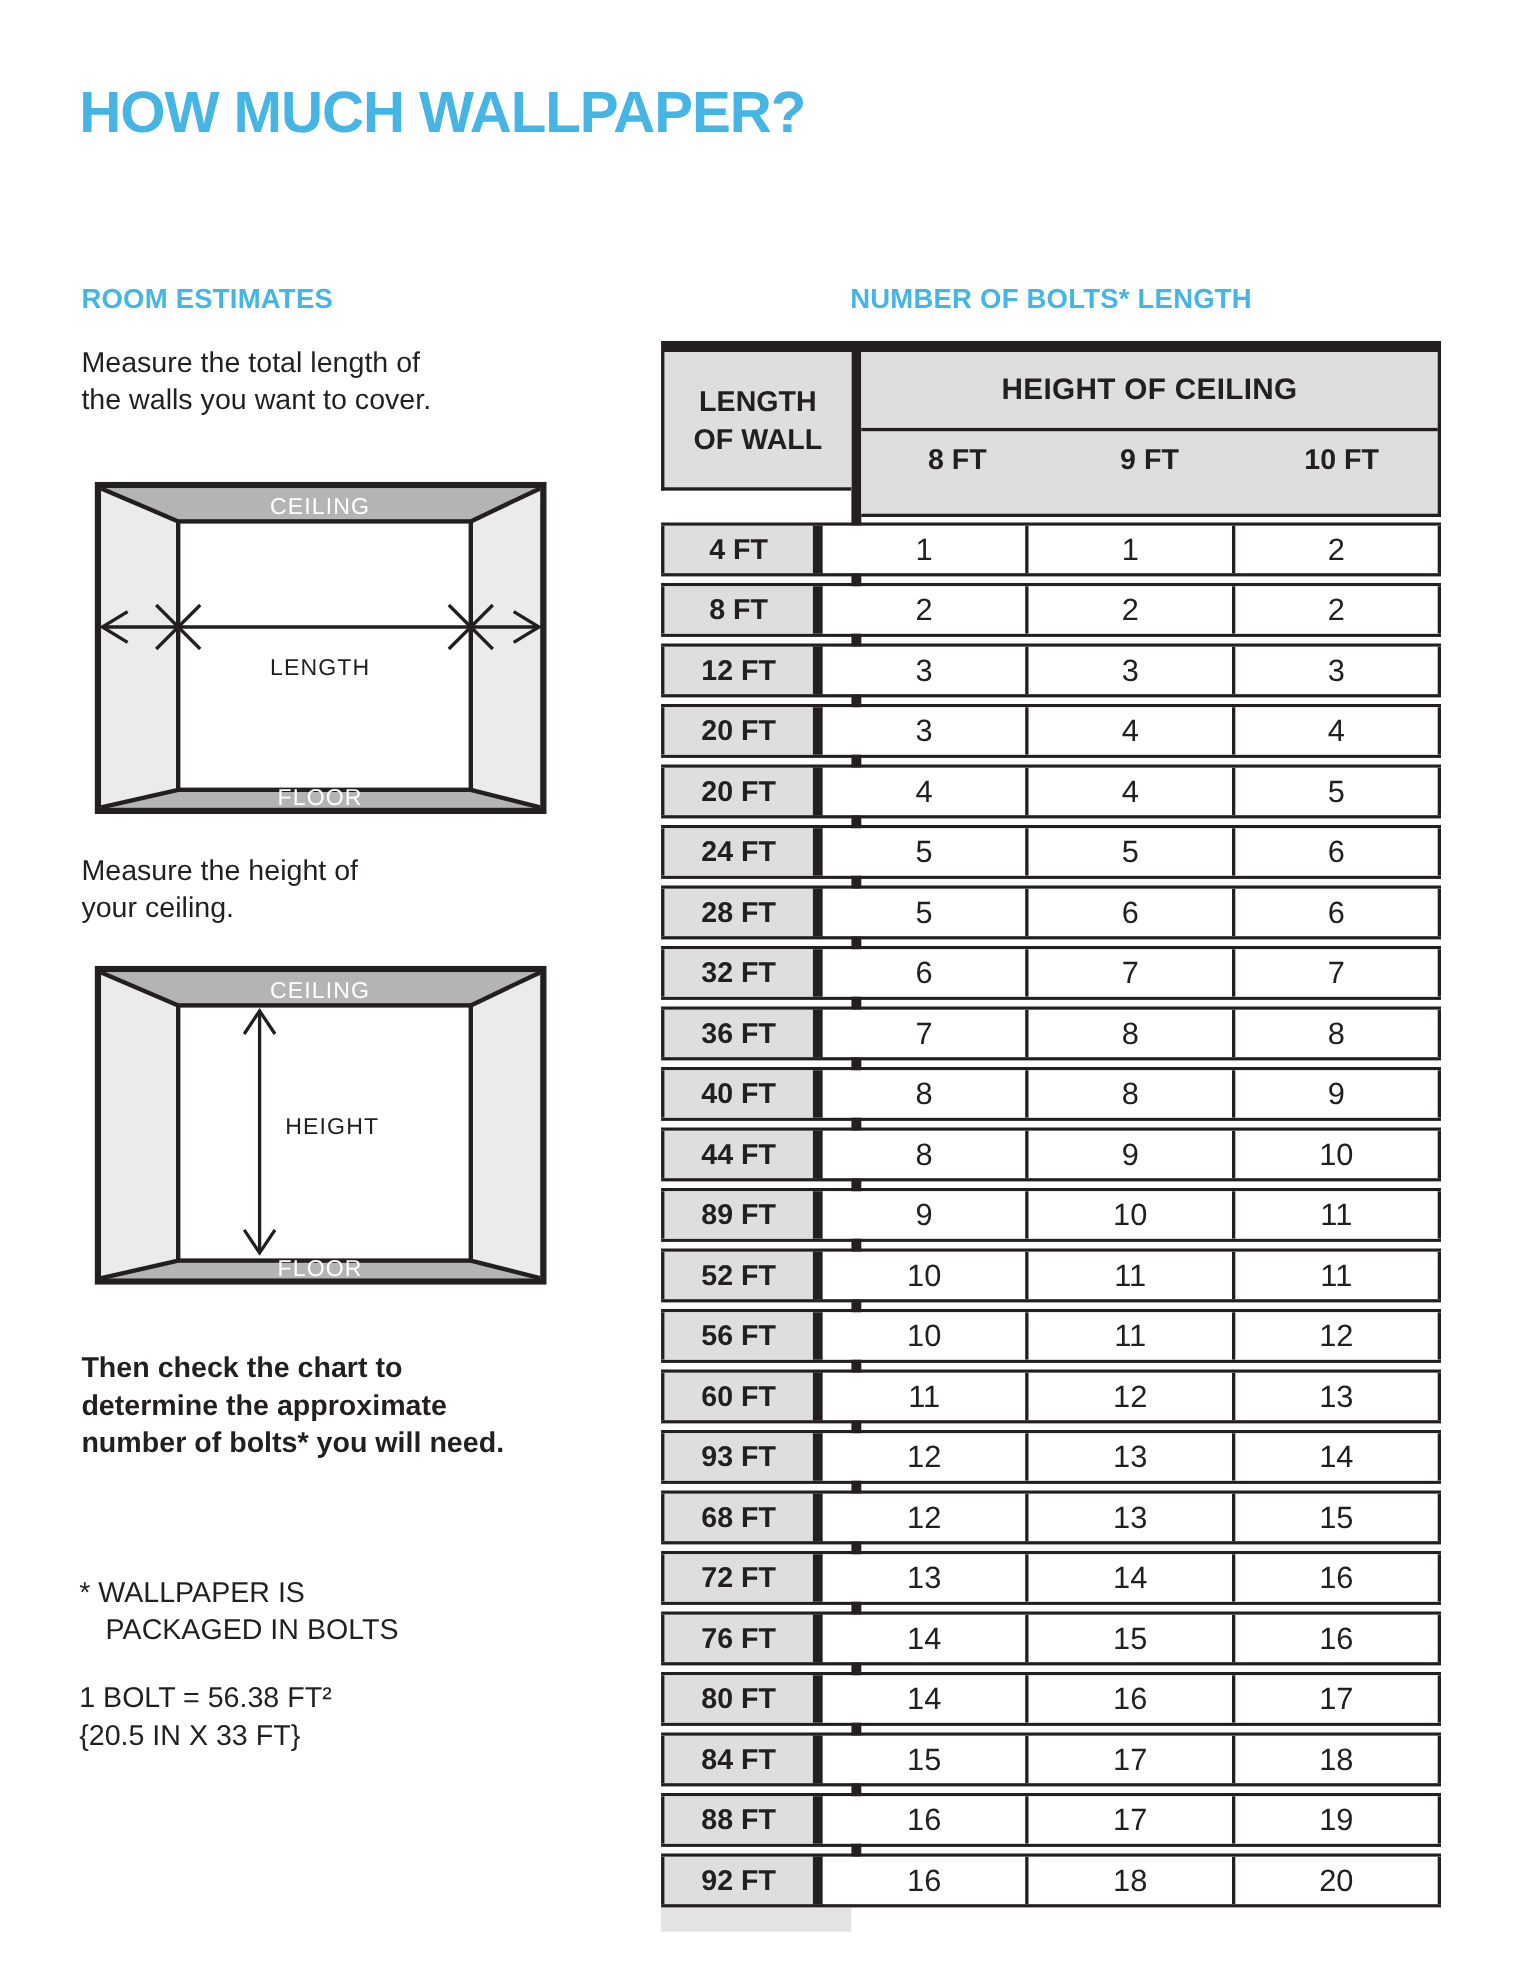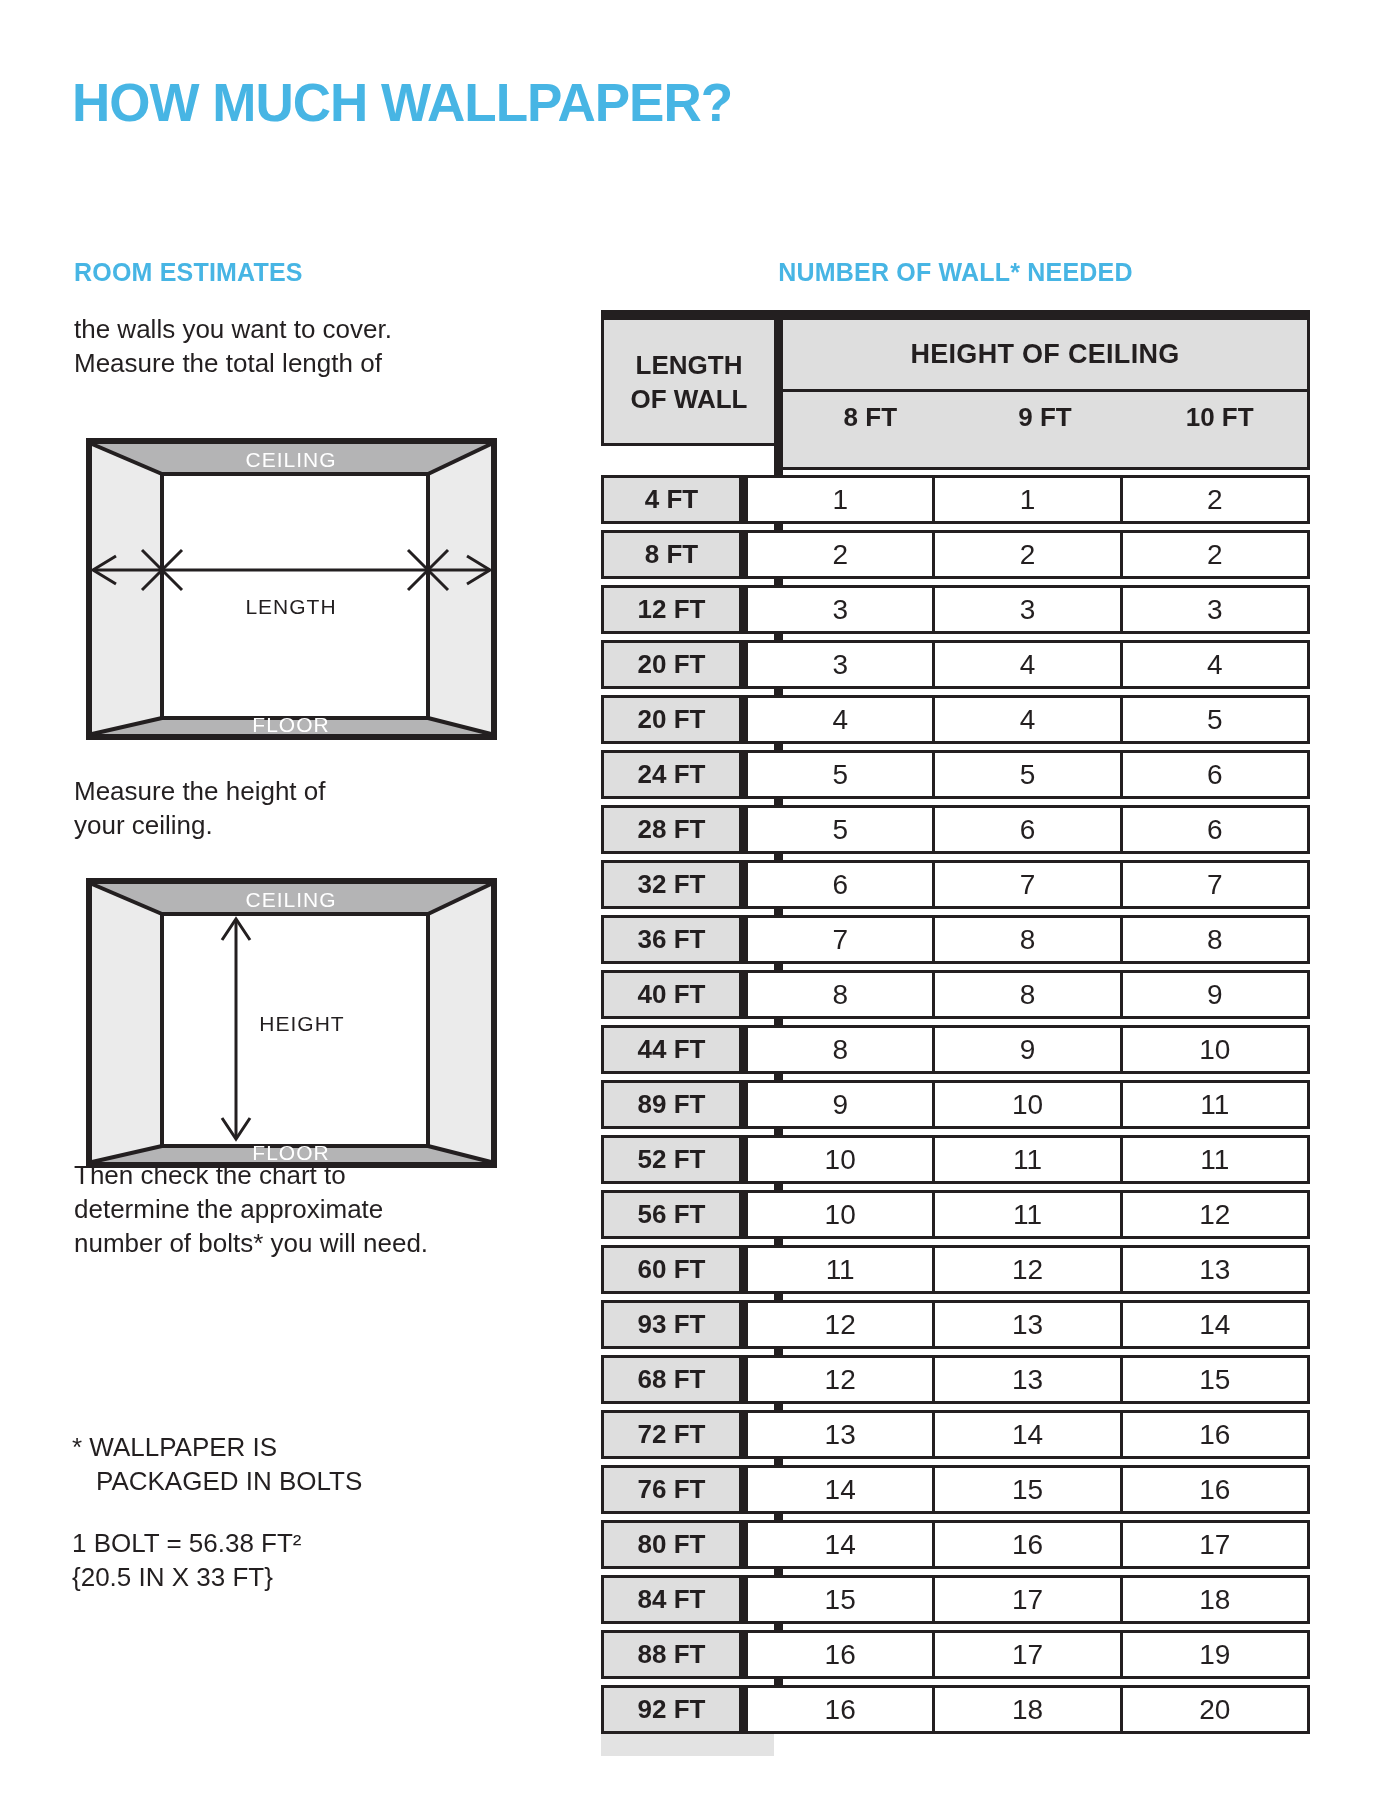--- a/index.html
+++ b/index.html
@@ -15,21 +15,21 @@
   .abs{position:absolute;}
 
   
   #page-title{left:72px;top:72px;font-size:53px;font-weight:bold;letter-spacing:-1px;color:var(--accent);white-space:nowrap;}
   .section-heading{font-size:25px;font-weight:bold;color:var(--accent);letter-spacing:.2px;white-space:nowrap;}
   #room-estimates-heading{left:74px;top:258px;}
   #bolts-heading{left:601px;top:258px;width:709px;text-align:center;}
   .para{font-size:26px;line-height:34px;color:var(--ink);}
   #para-length{left:74px;top:312px;}
   #para-height{left:74px;top:774px;}
-  #para-chart{left:74px;top:1158px;}
+  #para-chart{left:74px;top:1226px;font-weight:bold;}
   .note{font-size:26px;font-weight:normal;line-height:34px;}
   #note-bolts{left:72px;top:1430px;}
   #note-bolts .indent{padding-left:24px;}
   #bolt-size{left:72px;top:1526px;}
 
   
   #diagram-length{left:86px;top:438px;}
   #diagram-height{left:86px;top:878px;}
   .dsvg text{font-family:"Liberation Sans", sans-serif;}
 
@@ -59,25 +59,25 @@
   .row-cell + .row-cell{border-left:3px solid var(--ink);}
   .row-cell:last-child{border-right:3px solid var(--ink);}
   .tbl-foot-strip{width:173px;height:22px;background:var(--strip-gray);}
 </style>
 </head>
 <body>
 
 <div class="abs" id="page-title">HOW MUCH WALLPAPER?</div>
 
 <div class="abs section-heading" id="room-estimates-heading">ROOM ESTIMATES</div>
-<div class="abs section-heading" id="bolts-heading">NUMBER OF WALL* NEEDED</div>
+<div class="abs section-heading" id="bolts-heading">NUMBER OF BOLTS* LENGTH</div>
 
 <div class="abs para" id="para-length">
+  <div>Measure the total length of</div>
   <div>the walls you want to cover.</div>
-  <div>Measure the total length of</div>
 </div>
 
 <div class="abs" id="diagram-length">
   <svg class="dsvg" width="411" height="302" viewBox="0 0 411 302">
     <rect x="3" y="3" width="405" height="296" fill="#ffffff" stroke="#231f20" stroke-width="6"></rect>
     <polygon points="6,6 405,6 342,36 76,36" fill="#b4b4b5"></polygon>
     <polygon points="6,6 76,36 76,280 6,296" fill="#ebebeb"></polygon>
     <polygon points="405,6 342,36 342,280 405,296" fill="#ebebeb"></polygon>
     <polygon points="6,296 76,280 342,280 405,296" fill="#b4b4b5"></polygon>
     <rect x="76" y="36" width="266" height="244" fill="#ffffff" stroke="#231f20" stroke-width="4"></rect>

